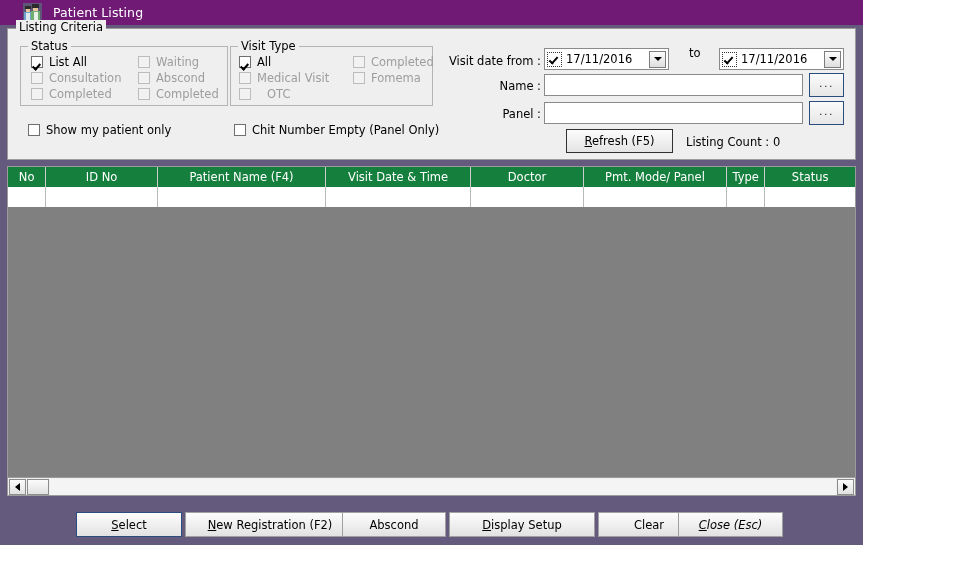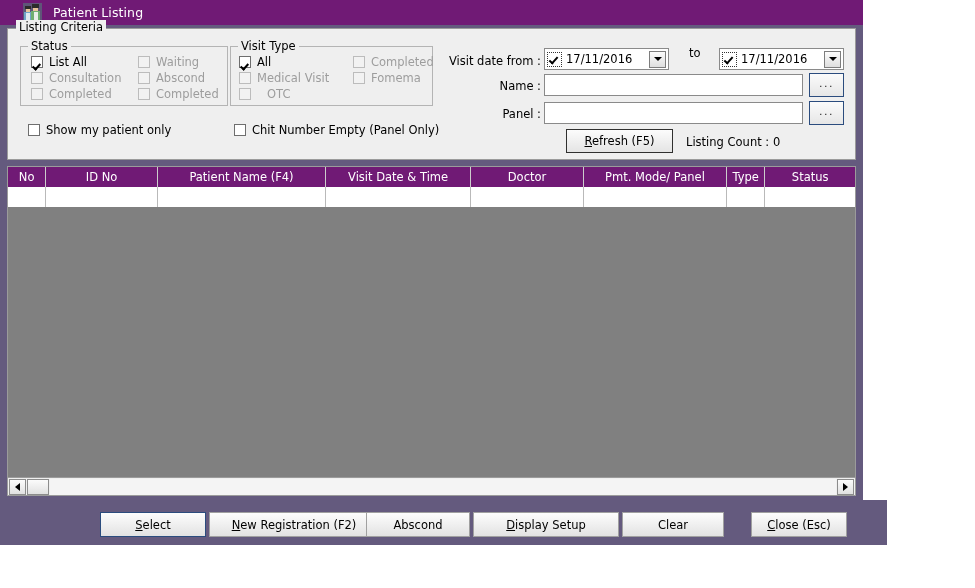--- a/index.html
+++ b/index.html
@@ -229,21 +229,21 @@
     top: 166px;
     width: 849px;
     height: 330px;
     background: #808080;
     border: 1px solid #9b9b9b;
     box-sizing: border-box;
   }
   .grid-header {
     display: flex;
     height: 20px;
-    background: #701a75;
+    background: #15803d;
     box-sizing: border-box;
   }
   .grid-header .hc {
     color: #ffffff;
     font-size: 11.5px;
     display: flex;
     align-items: center;
     justify-content: center;
     border-right: 1px solid #cccccc;
     box-sizing: border-box;
@@ -317,21 +317,20 @@
   }
 
   
   .footer {
     position: absolute;
     left: 0;
     top: 500px;
     width: 863px;
     height: 45px;
     background: #645a7e;
-    margin-left: 24px;
   }
   .fbtn {
     position: absolute;
     top: 12px;
     height: 25px;
     background: linear-gradient(#fdfdfd, #e2e2e2);
     border: 1px solid #a0a0a0;
     box-sizing: border-box;
     font-size: 11.5px;
     color: #000;
@@ -518,18 +517,18 @@
     </div>
     <div class="fbtn" style="left:342px; width:104px;">
       <span><span>Abscond</span><span class="u"></span><span></span></span>
     </div>
     <div class="fbtn" style="left:449px; width:146px;">
       <span><span></span><span class="u">D</span><span>isplay Setup</span></span>
     </div>
     <div class="fbtn" style="left:598px; width:102px;">
       <span><span>Clear</span><span class="u"></span><span></span></span>
     </div>
-    <div class="fbtn" style="left:727px; width:96px;">
+    <div class="fbtn" style="left:678px; width:105px;font-style:italic;">
       <span><span></span><span class="u">C</span><span>lose (Esc)</span></span>
     </div>
   </div>
 
 </div>
 
 </body></html>

